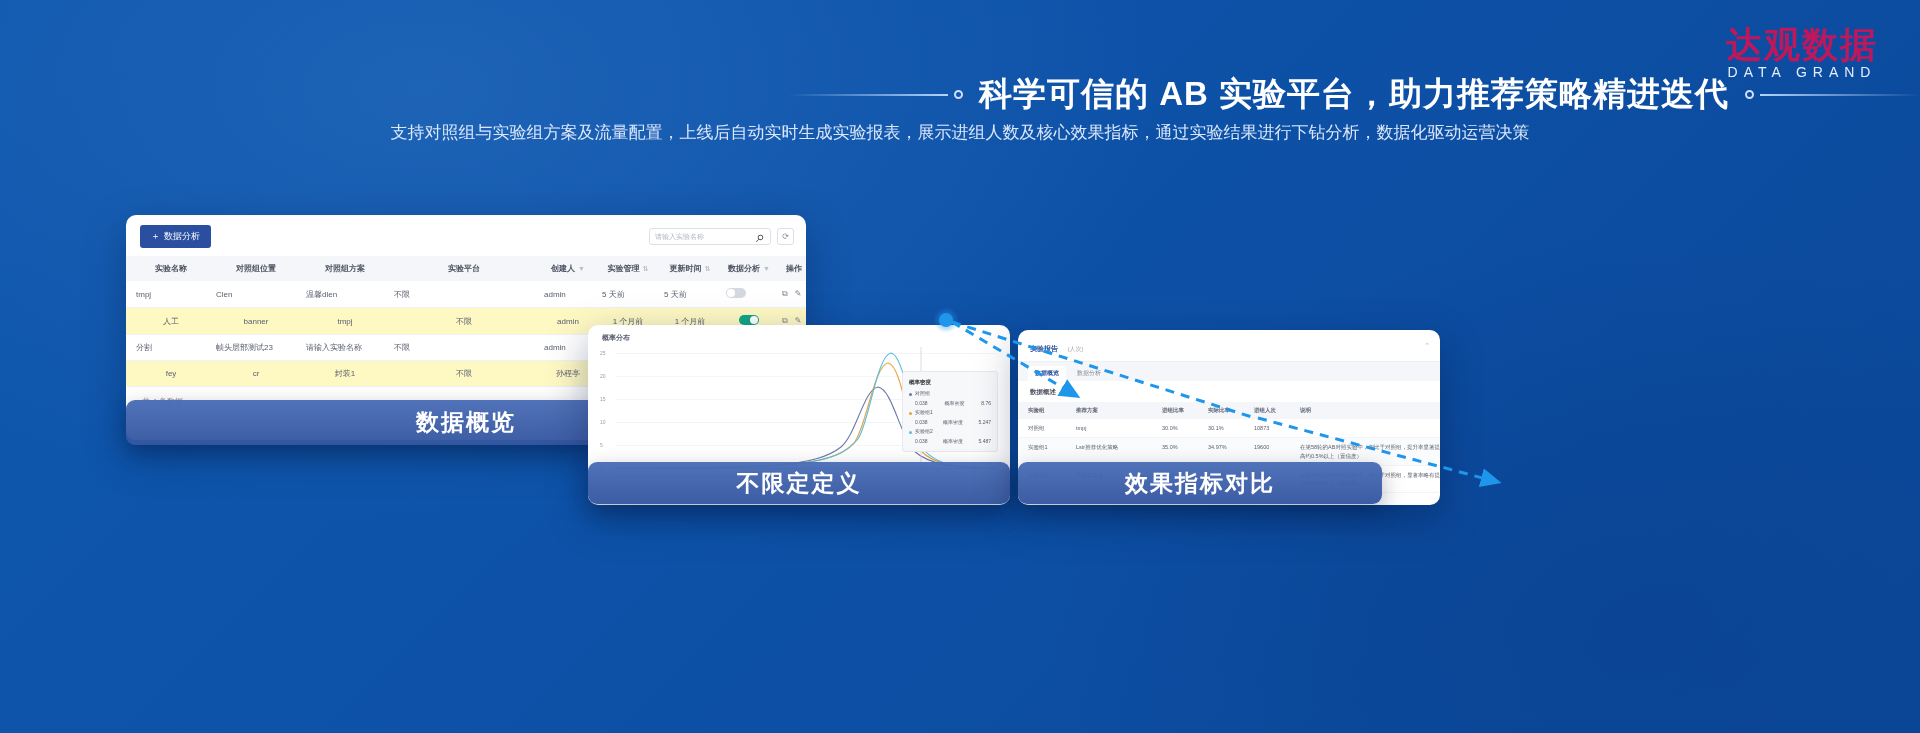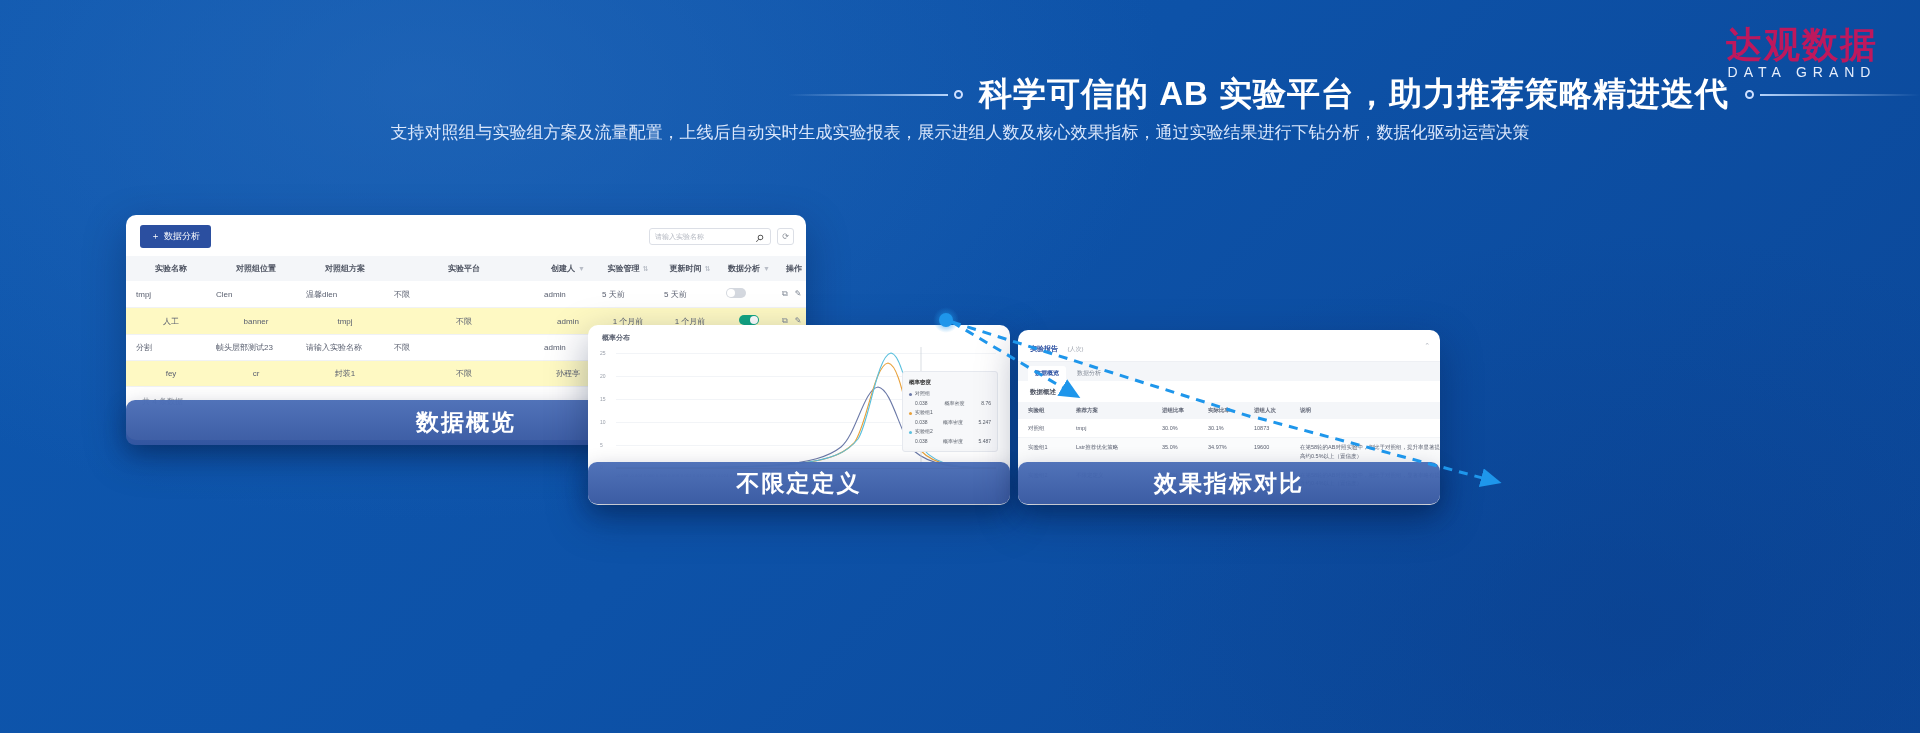--- a/index.html
+++ b/index.html
@@ -94,21 +94,21 @@
   .p3-tabs { display:flex; gap:4px; background:#f4f6f9; padding:4px 8px 0 10px; }
   .p3-tabs div { font-size:6px; padding:3px 7px; color:#7f8794; border-radius:3px 3px 0 0; }
   .p3-tabs div.active { background:#fff; color:#2b4fa0; font-weight:700; }
   .p3-sec { font-size:6.5px; color:#4e5462; font-weight:700; padding:7px 0 5px 12px; }
   table.t3 { width:100%; border-collapse:collapse; table-layout:fixed; }
   table.t3 th { background:#f4f6f9; font-size:5.5px; color:#5a6070; text-align:left; padding:5px 0 5px 10px; }
   table.t3 td { font-size:5.5px; color:#5a6070; padding:5px 0 5px 10px; border-bottom:1px solid #f2f4f7;
                 vertical-align:top; line-height:1.5; }
   table.t3 tr.alt td { background:#fafbfc; }
 
-  #c3 { left:1018px; top:462px; width:422px; height:42px; }
+  #c3 { left:1018px; top:462px; width:364px; height:42px; }
 
   
   svg.arrows { position:absolute; left:0; top:0; width:1920px; height:733px; pointer-events:none; }
   .pulse { position:absolute; width:26px; height:26px; border-radius:50%;
            background:radial-gradient(circle, rgba(30,150,235,.9) 0%, rgba(30,150,235,.35) 40%, rgba(30,150,235,0) 70%); }
 </style>
 </head>
 <body>
 
 <div class="logo">

